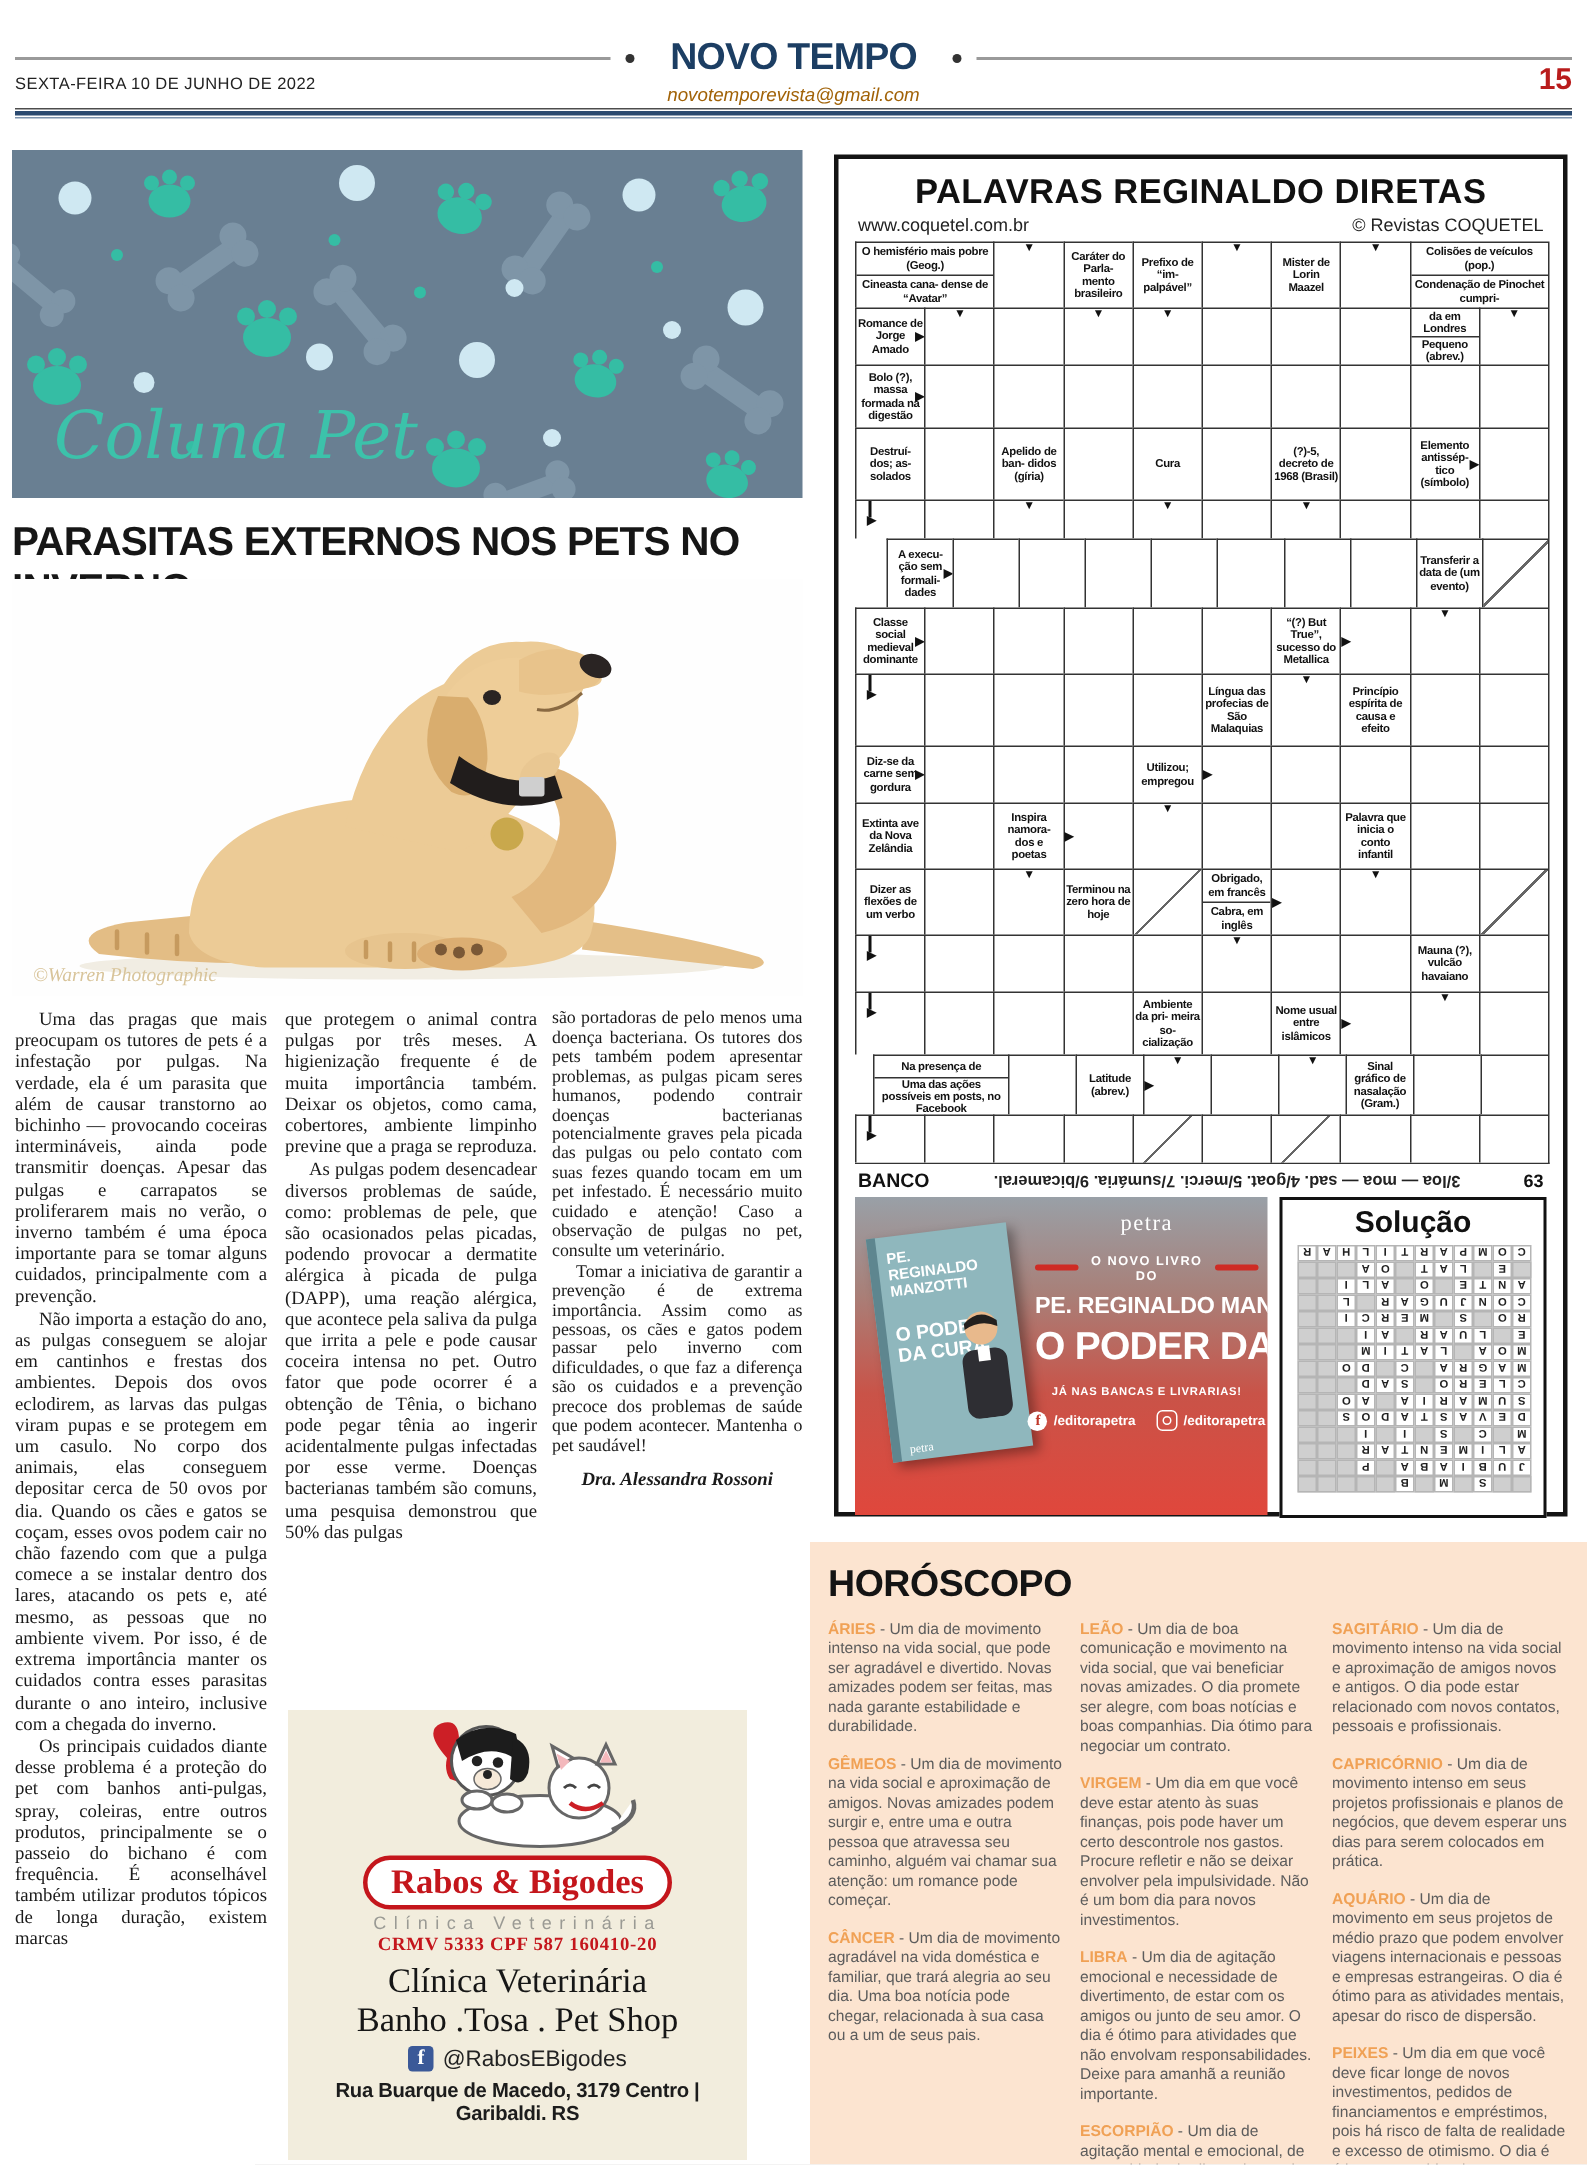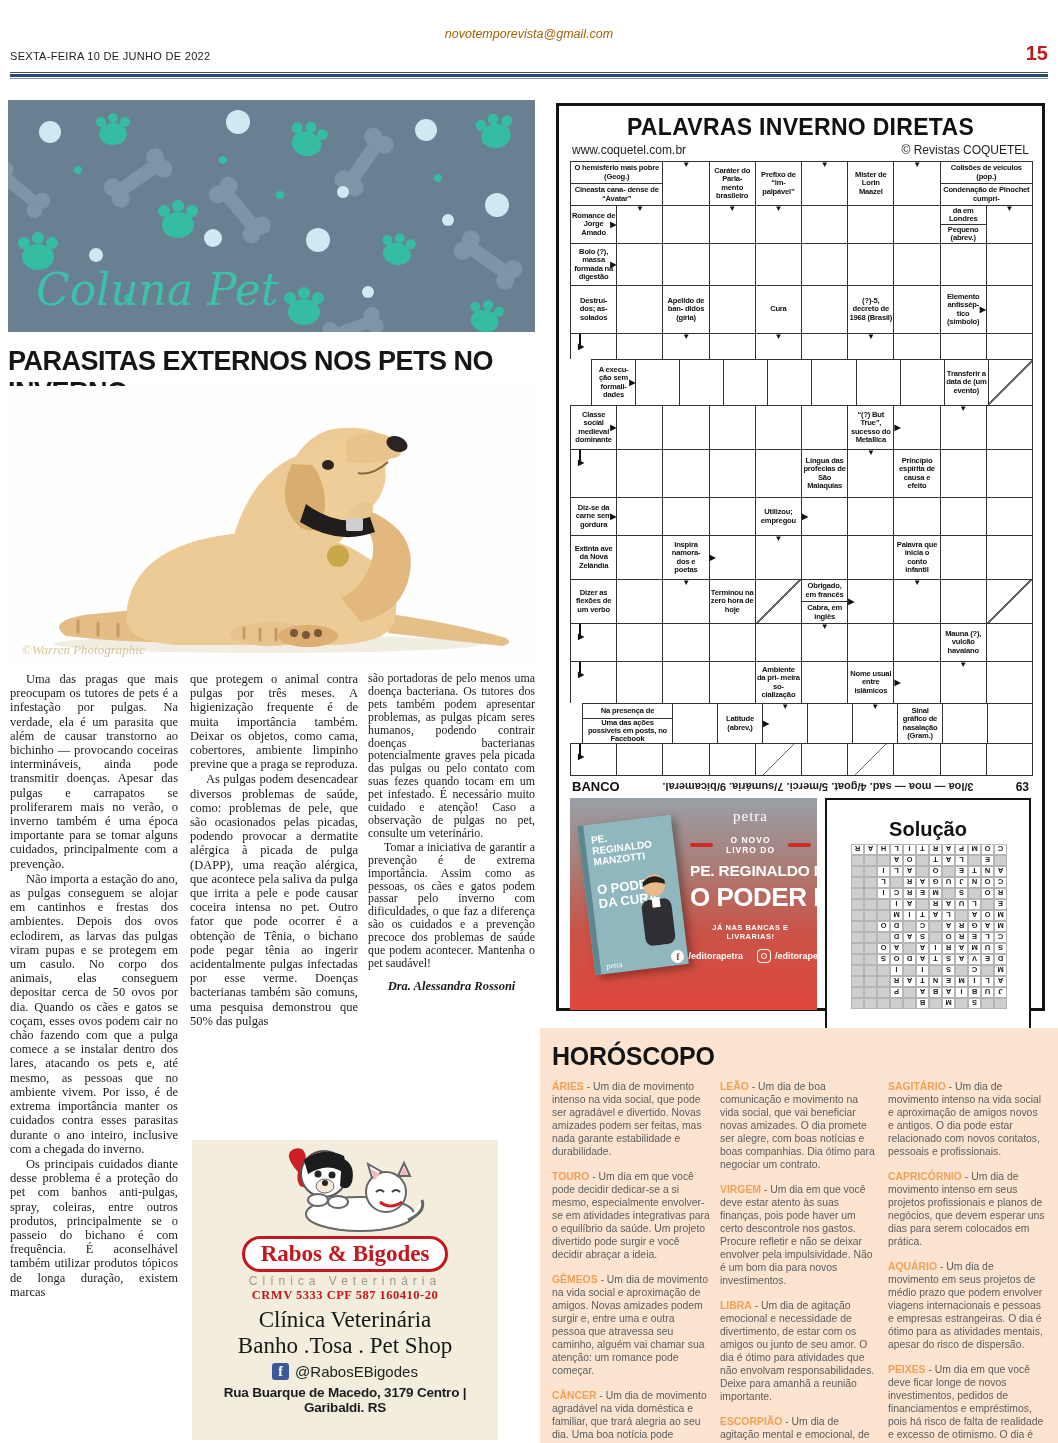--- a/index.html
+++ b/index.html
@@ -103,21 +103,21 @@
   #ba-author{font-size:15.5px;font-weight:800;margin-top:7px;letter-spacing:-0.2px;white-space:nowrap;}
   #ba-title{font-size:26px;font-weight:800;letter-spacing:-0.5px;margin-top:2px;white-space:nowrap;}
   #ba-note{font-size:7.5px;font-weight:700;margin-top:10px;letter-spacing:0.5px;}
   #ba-social{display:flex;justify-content:center;gap:14px;margin-top:8px;font-size:9px;font-weight:700;align-items:center;}
   .soc{display:flex;align-items:center;gap:4px;}
   .soc-circle{width:13px;height:13px;border-radius:50%;background:#fff;color:#c0392b;font-weight:800;
               font-size:10px;line-height:13px;text-align:center;font-family:"Liberation Serif",serif;}
   .soc-ring{width:12px;height:12px;border-radius:4px;border:1.5px solid #fff;position:relative;}
   .soc-ring:after{content:"";position:absolute;left:3px;top:3px;width:4px;height:4px;border:1.5px solid #fff;border-radius:50%;}
 
-  #sol-box{width:170px;height:206px;border:2px solid #111;background:#fff;padding:16px;}
+  #sol-box{width:170px;height:206px;border:2px solid #111;background:#fff;padding:2px;}
   #sol-title{text-align:center;font-weight:800;font-size:20px;margin:2px 0 3px 0;}
   #solgrid{transform:rotate(180deg);margin:0 auto;width:158px;}
   .srow{display:flex;}
   .scell{width:13px;height:11px;border:0.5px solid #b5b5b5;font-size:7.5px;font-weight:700;
          text-align:center;line-height:11px;color:#222;box-sizing:border-box;}
   .scell.blk{background:#cfcfcf;}
 
   
   #horoscope{position:absolute;left:540px;top:1028px;width:518px;height:415px;background:#fce4d0;}
   #horo-title{font-size:25px;font-weight:800;color:#141414;margin:14px 0 6px 12px;letter-spacing:-0.3px;}
@@ -125,20 +125,27 @@
   #hcol0{left:12px;} #hcol1{left:180px;} #hcol2{left:348px;}
   .hcol p{margin:0 0 12px 0;}
   .hsign{color:#f0a155;font-weight:700;}
 </style>
 </head>
 <body>
 
 <div id="page">
 
   <div id="masthead">
+    <div class="mast-row">
+      <div class="mast-line"></div>
+      <div class="mast-dot"></div>
+      <div id="paper-title">NOVO TEMPO</div>
+      <div class="mast-dot"></div>
+      <div class="mast-line"></div>
+    </div>
     <div id="paper-email">novotemporevista@gmail.com</div>
     <div id="edition-date">SEXTA-FEIRA 10 DE JUNHO DE 2022</div>
     <div id="page-number">15</div>
   </div>
   <div id="mast-rule">
     <div class="r1"></div>
       <div class="r2"></div>
       <div class="r3"></div>
   </div>
 
@@ -336,21 +343,21 @@
     <div id="vet-line2">Banho .Tosa . Pet Shop</div>
     <div id="vet-fb">
       <span class="fb-sq">f</span>
       <span>@RabosEBigodes</span>
     </div>
     <div id="vet-address">Rua Buarque de Macedo, 3179   Centro  |   Garibaldi. RS</div>
     
   </div>
 
   <div id="cw-box">
-    <div id="cw-title">PALAVRAS INVERNO DIRETAS</div>
+    <div id="cw-title">PALAVRAS REGINALDO DIRETAS</div>
     <div id="cw-urls">
       <span>www.coquetel.com.br</span>
       <span>© Revistas COQUETEL</span>
     </div>
     <div id="xgrid">
         <div class="xrow" style="height: 44px;">
           <div class="cell split" style="grid-column: span 2;">
             <div class="sp">O hemisfério mais pobre (Geog.)</div>
             <div class="sp">Cineasta cana- dense de “Avatar”</div>
           </div>
@@ -856,21 +863,20 @@
             </div>
           </div>
       </div>
     </div>
   </div>
 
   <div id="horoscope">
     <div id="horo-title">HORÓSCOPO</div>
     <div class="hcol" id="hcol0">
         <p><span class="hsign">ÁRIES</span> - Um dia de movimento intenso na vida social, que pode ser agradável e divertido. Novas amizades podem ser feitas, mas nada garante estabilidade e durabilidade.</p>
-        <p><span class="hsign">TOURO</span> - Um dia em que você pode decidir dedicar-se a si mesmo, especialmente envolver-se em atividades integrativas para o equilíbrio da saúde. Um projeto divertido pode surgir e você decidir abraçar a ideia.</p>
         <p><span class="hsign">GÊMEOS</span> - Um dia de movimento na vida social e aproximação de amigos. Novas amizades podem surgir e, entre uma e outra pessoa que atravessa seu caminho, alguém vai chamar sua atenção: um romance pode começar.</p>
         <p><span class="hsign">CÂNCER</span> - Um dia de movimento agradável na vida doméstica e familiar, que trará alegria ao seu dia. Uma boa notícia pode chegar, relacionada à sua casa ou a um de seus pais.</p>
       </div>
     <div class="hcol" id="hcol1">
         <p><span class="hsign">LEÃO</span> - Um dia de boa comunicação e movimento na vida social, que vai beneficiar novas amizades. O dia promete ser alegre, com boas notícias e boas companhias. Dia ótimo para negociar um contrato.</p>
         <p><span class="hsign">VIRGEM</span> - Um dia em que você deve estar atento às suas finanças, pois pode haver um certo descontrole nos gastos. Procure refletir e não se deixar envolver pela impulsividade. Não é um bom dia para novos investimentos.</p>
         <p><span class="hsign">LIBRA</span> - Um dia de agitação emocional e necessidade de divertimento, de estar com os amigos ou junto de seu amor. O dia é ótimo para atividades que não envolvam responsabilidades. Deixe para amanhã a reunião importante.</p>
         <p><span class="hsign">ESCORPIÃO</span> - Um dia de agitação mental e emocional, de necessidade de distanciar-se do barulho social. Você está em contato com suas emoções, que podem passar por um momento de instabilidade.</p>
       </div>
     <div class="hcol" id="hcol2">

